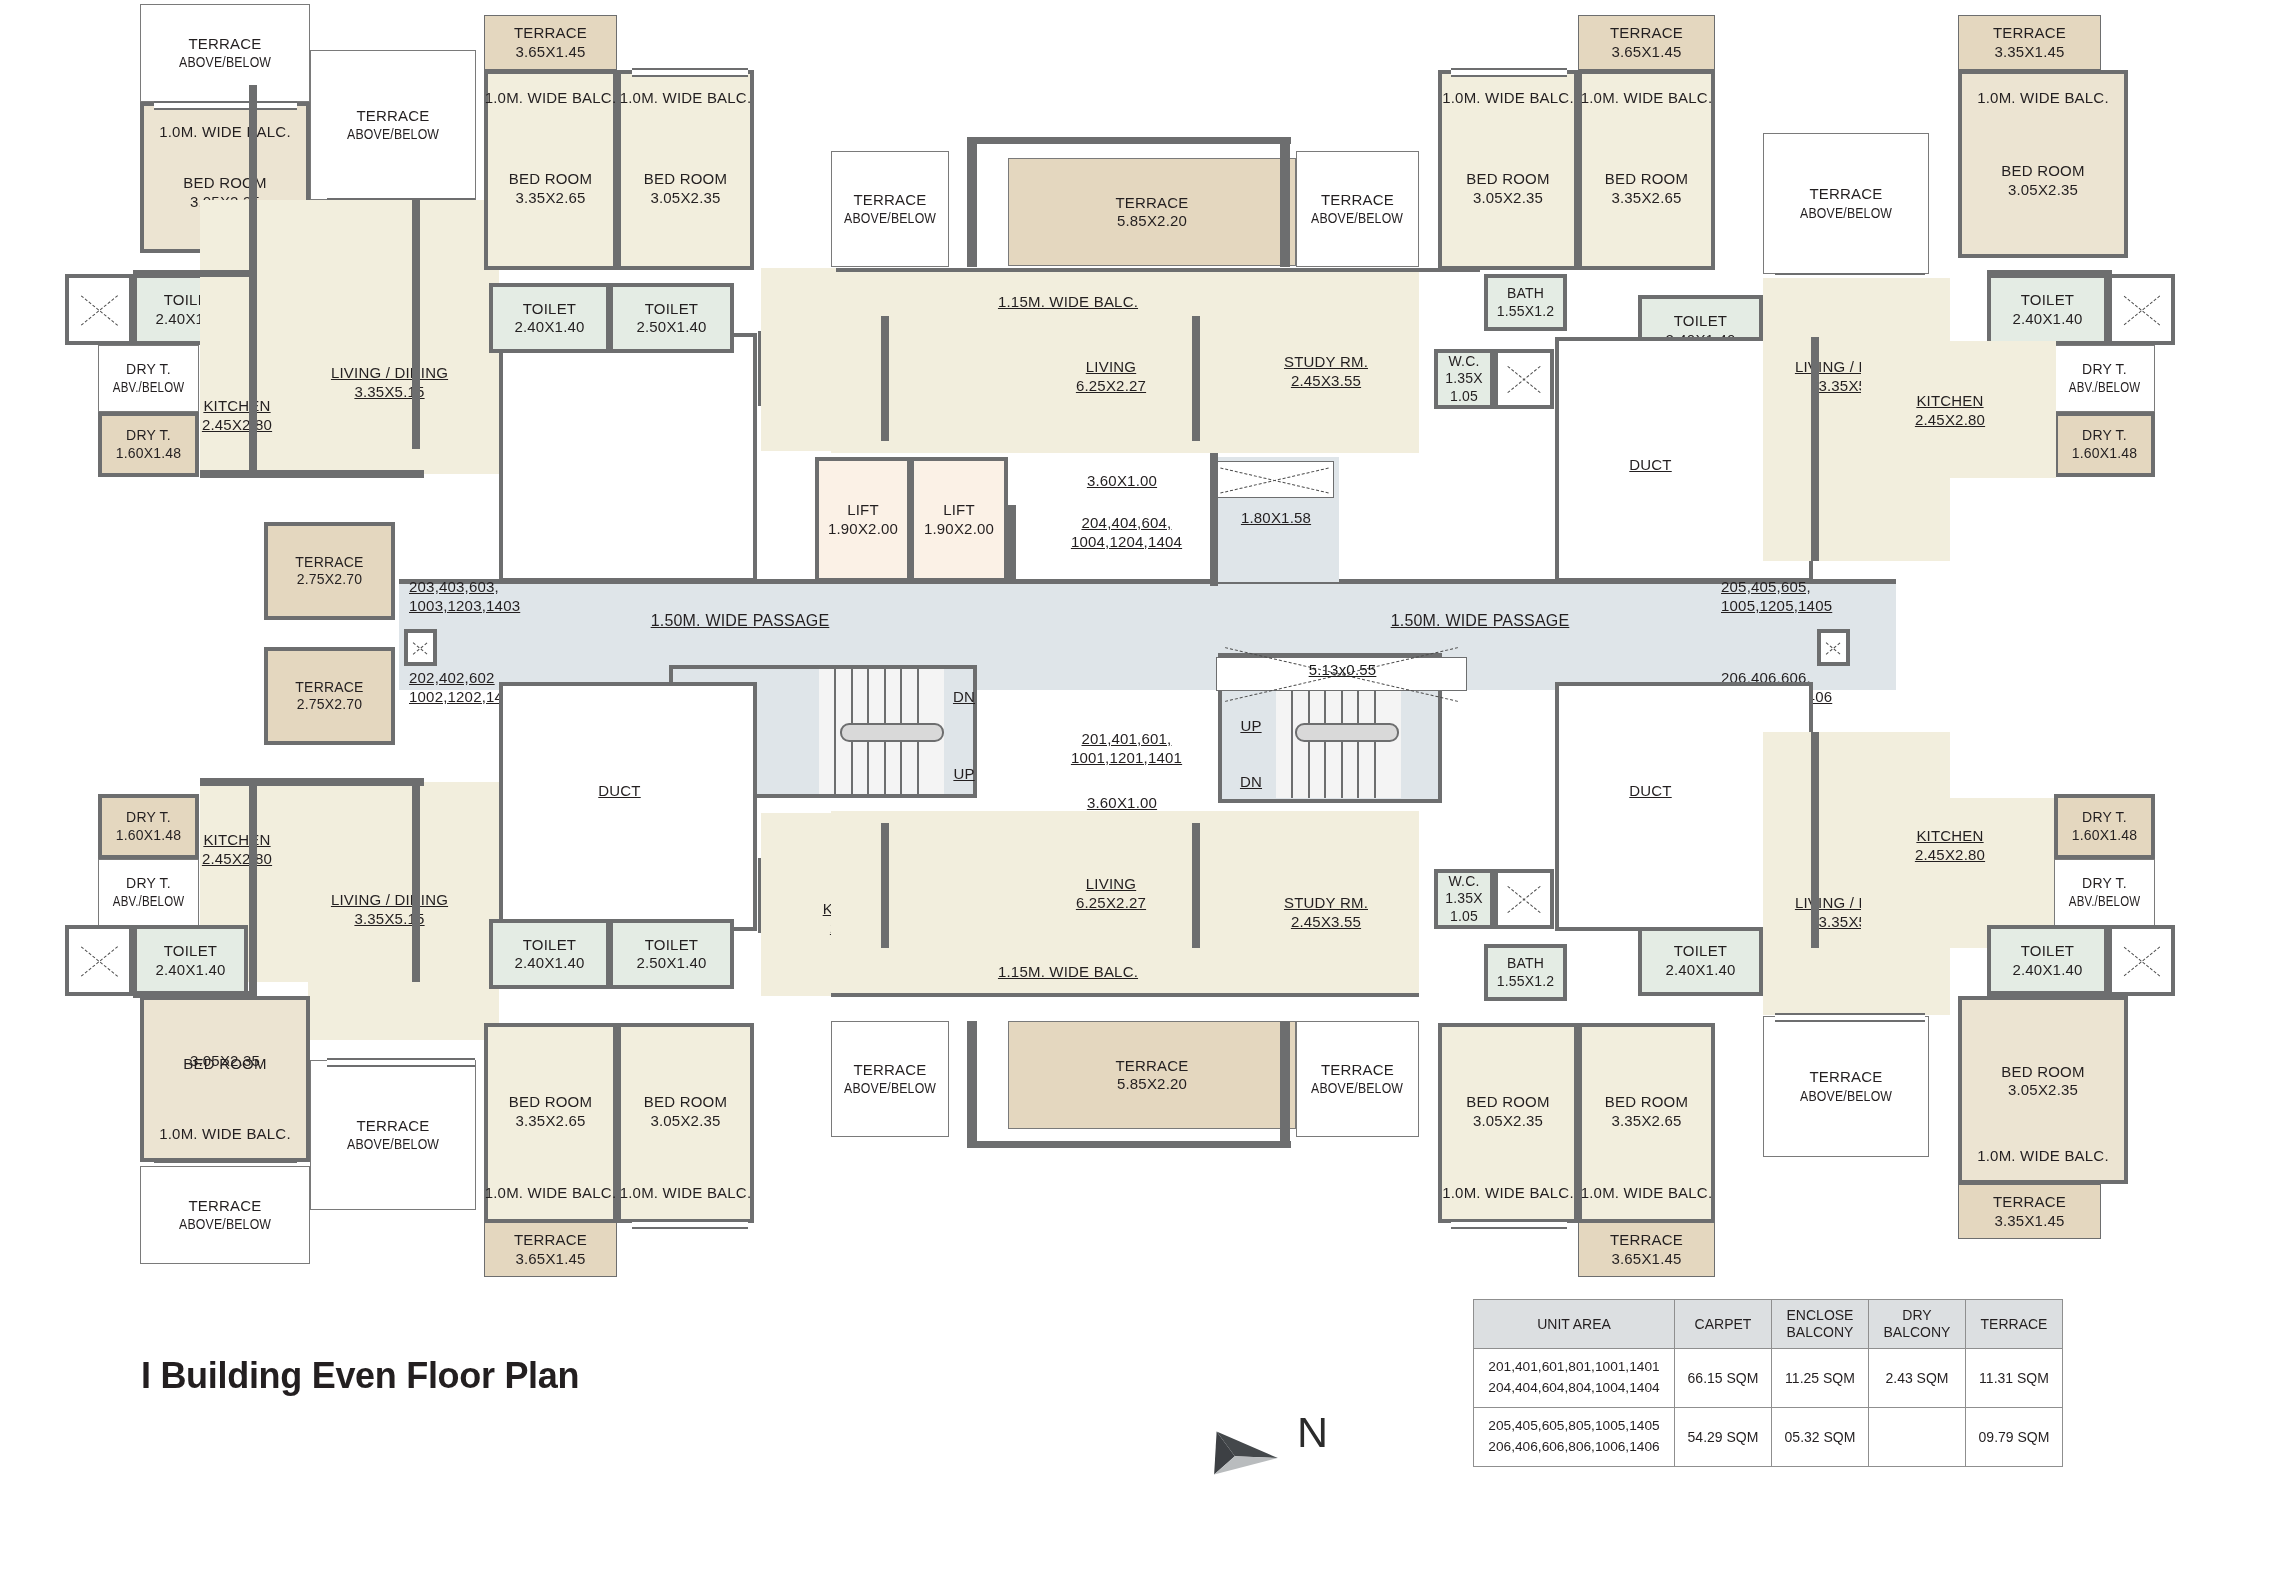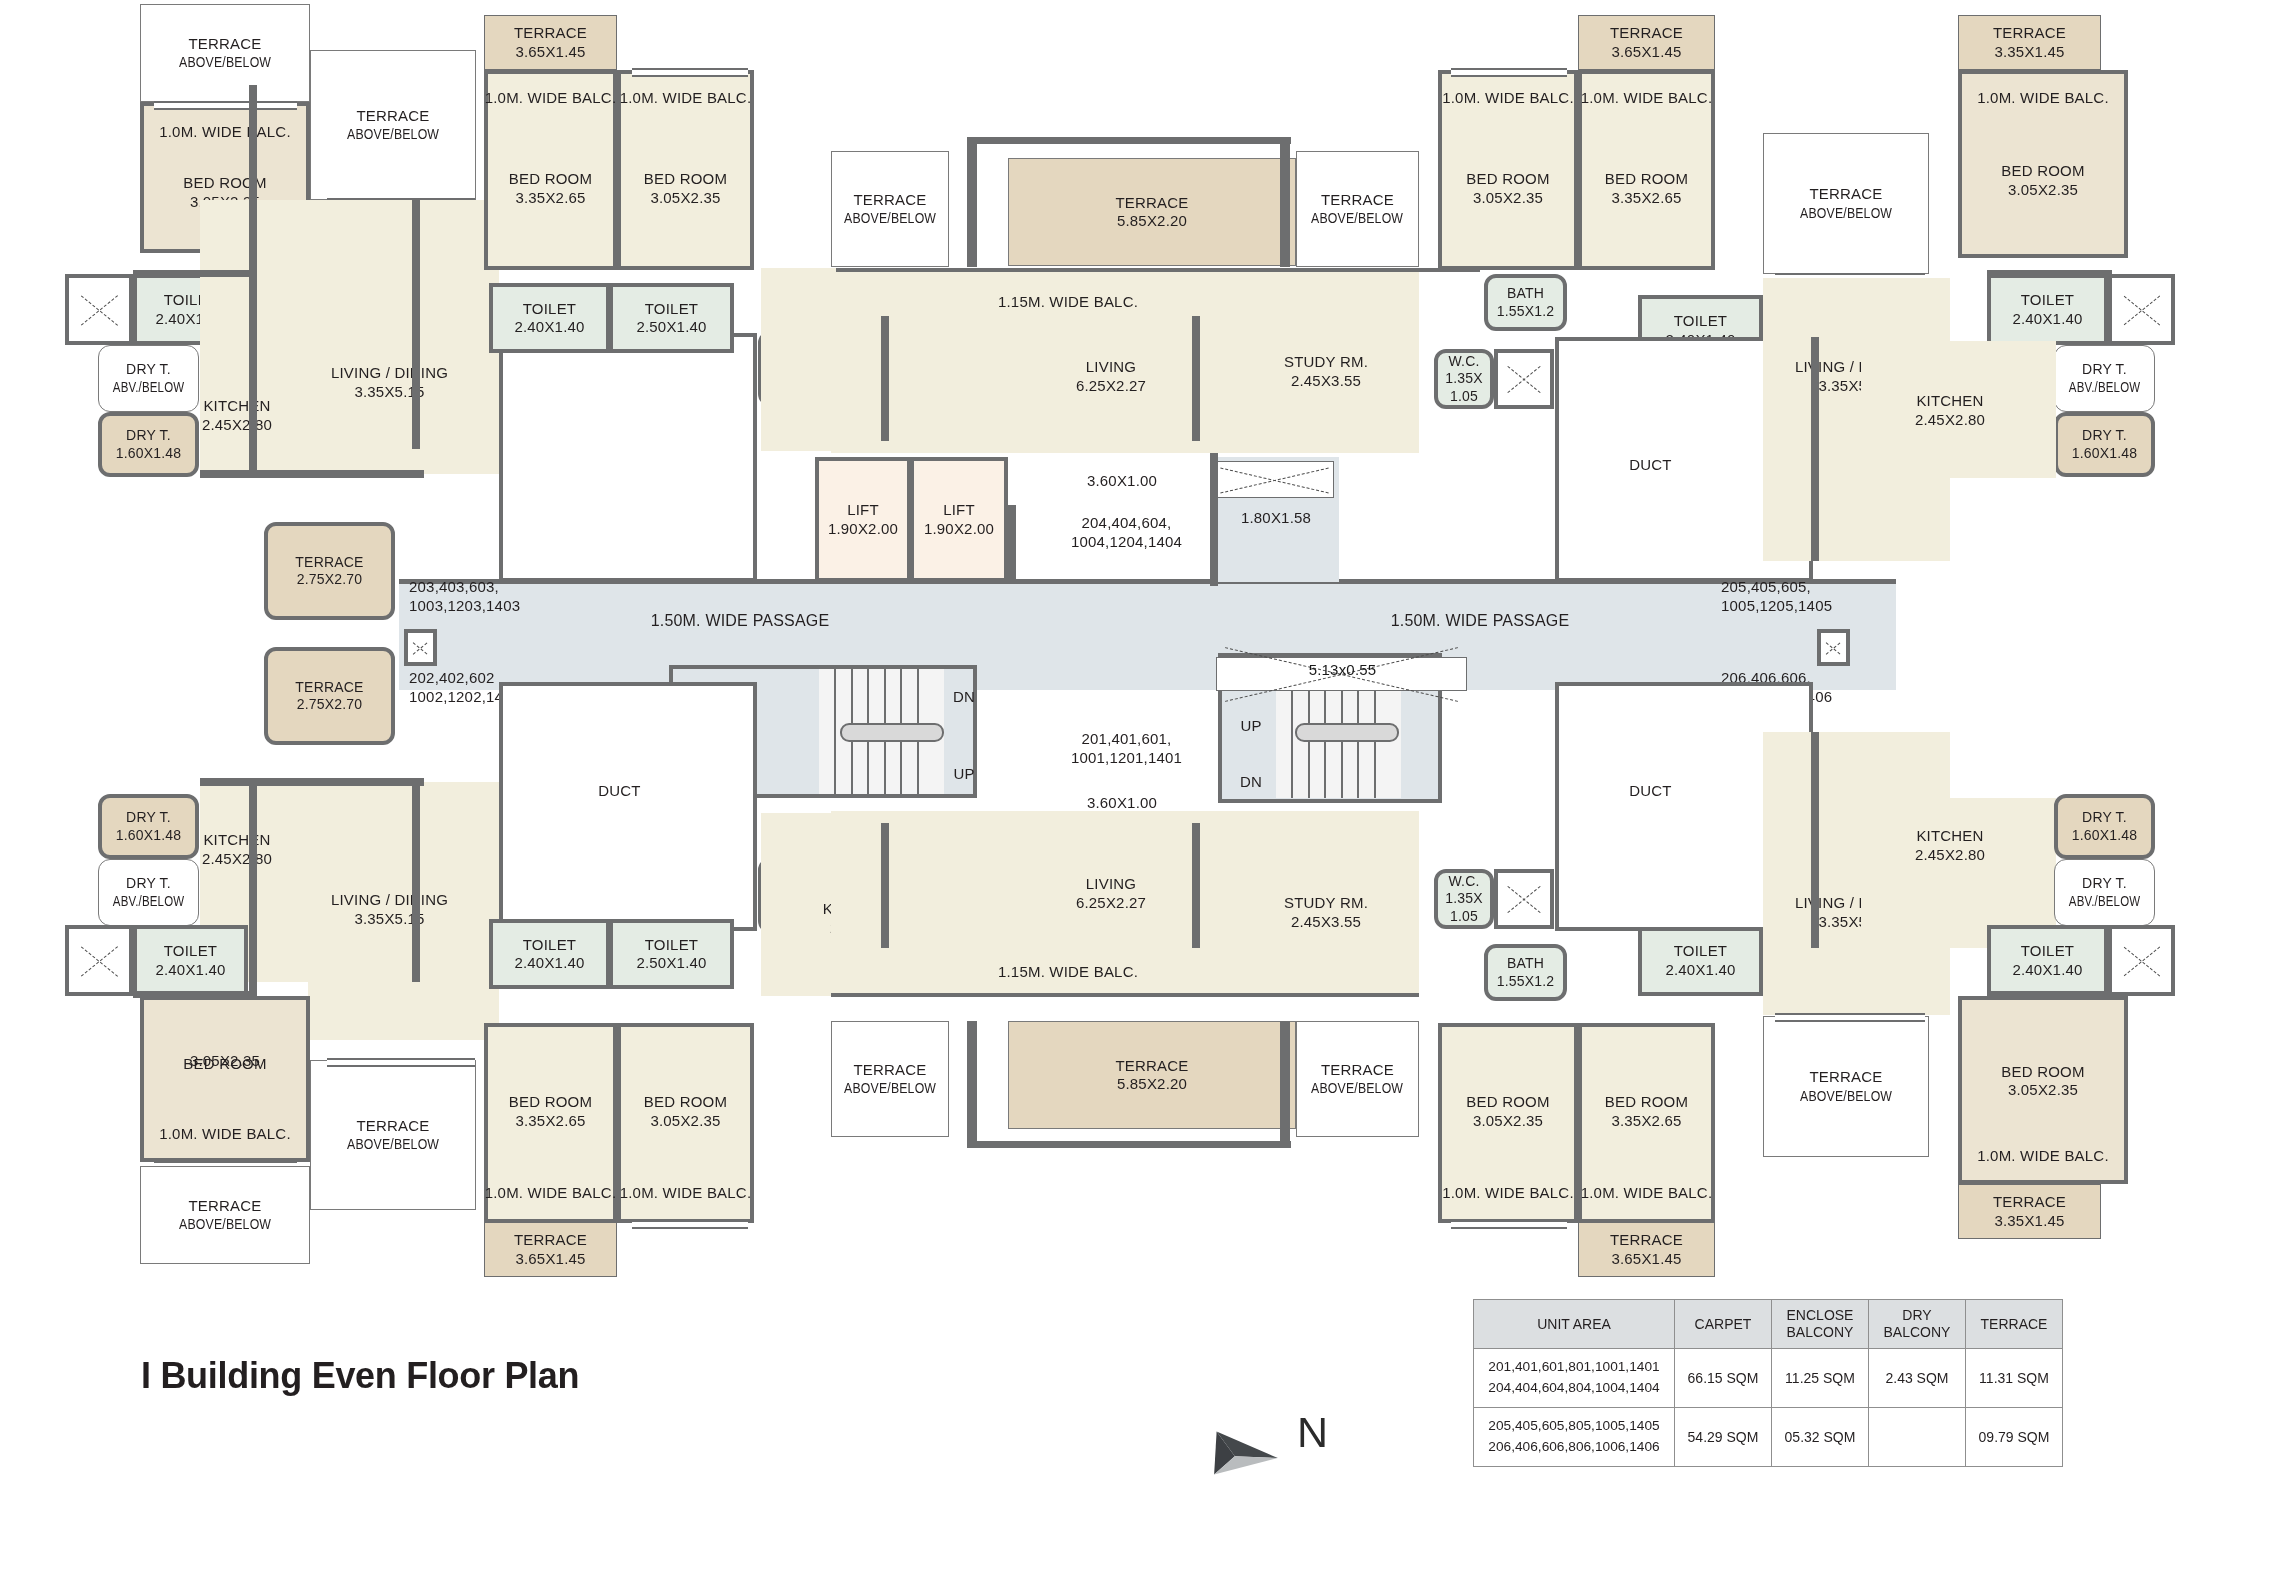--- a/index.html
+++ b/index.html
@@ -31,22 +31,22 @@
   .ol-hair {border:0.8px solid #7a7a7a;}
 
   
   .w{position:absolute;background:#6d6e6f;}
 
   
   .win{position:absolute;background:#ffffff;border-top:2.5px solid #6d6e6f;border-bottom:2.5px solid #6d6e6f;}
 
   
   .lbl{position:absolute;text-align:center;white-space:nowrap;line-height:1.25;}
-  .lbl .t{display:block;}
-  .s10{font-size:14px;letter-spacing:0.2px;border-radius:12px;}
+  .lbl .t{display:block;text-decoration:underline;}
+  .s10{font-size:14px;letter-spacing:0.2px;}
   .s11{font-size:15px;letter-spacing:0.2px;}
   .s12{font-size:16px;letter-spacing:0.2px;}
   .cond{transform:scaleX(.82);transform-origin:center;}
 
   
   .xbox{position:absolute;}
   .xbox:before,.xbox:after{content:"";position:absolute;left:0;top:50%;width:100%;height:0;
        border-top:1.7px dashed #4c4c4c;transform-origin:center;}
   .xbox:before{transform:rotate(39deg);}
   .xbox:after{transform:rotate(-39deg);}

